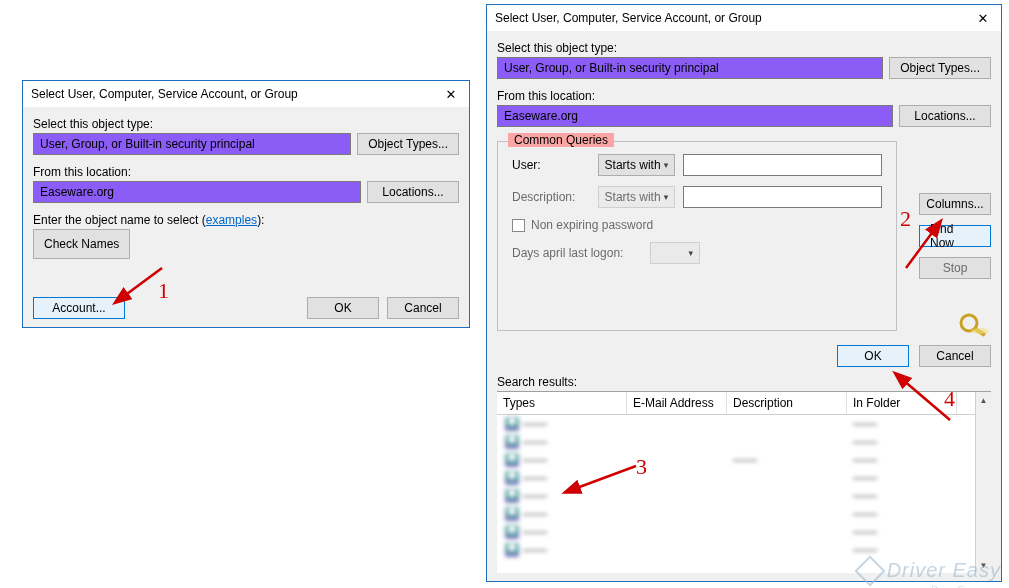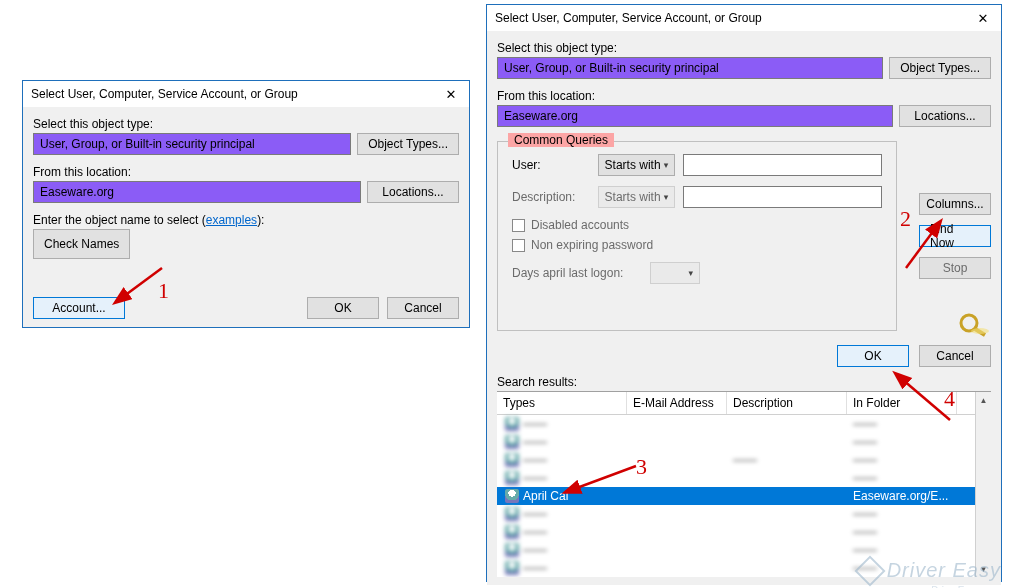--- a/index.html
+++ b/index.html
@@ -321,24 +321,20 @@
       <div class="query-row">
         <div class="qlabel disabled">Description:</div>
         <div class="select disabled">
           <span>Starts with</span>
           <span class="chev">▾</span>
         </div>
         <div class="qinput"></div>
       </div>
       <div class="chk">
         <div class="chkbox"></div>
-        <span>Disabled accounts</span>
-      </div>
-      <div class="chk">
-        <div class="chkbox"></div>
         <span>Non expiring password</span>
       </div>
       <div class="query-row" style="margin-top:10px">
         <div class="qlabel disabled" style="width:130px">Days april last logon:</div>
         <div class="select disabled" style="width:50px">
           <span></span>
             <span class="chev">▾</span>
         </div>
       </div>
     </div>
@@ -385,26 +381,20 @@
             <div class="lv-cell blur" style="width: 100px;"></div>
             <div class="lv-cell blur" style="width: 120px;">——</div>
             <div class="lv-cell blur" style="width: 110px;">——</div>
           </div>
           <div class="lv-row">
             <div class="lv-cell blur" style="width: 130px;"><span class="person-icon" style="display: inline-block; vertical-align: middle; margin-right: 4px;"></span><span>——</span></div>
             <div class="lv-cell blur" style="width: 100px;"></div>
             <div class="lv-cell blur" style="width: 120px;"></div>
             <div class="lv-cell blur" style="width: 110px;">——</div>
           </div>
-          <div class="lv-row selected">
-            <div class="lv-cell" style="width: 130px;"><span class="person-icon" style="display: inline-block; vertical-align: middle; margin-right: 4px;"></span><span>April Cai</span></div>
-            <div class="lv-cell" style="width: 100px;"></div>
-            <div class="lv-cell" style="width: 120px;"></div>
-            <div class="lv-cell" style="width: 110px;">Easeware.org/E...</div>
-          </div>
           <div class="lv-row">
             <div class="lv-cell blur" style="width: 130px;"><span class="person-icon" style="display: inline-block; vertical-align: middle; margin-right: 4px;"></span><span>——</span></div>
             <div class="lv-cell blur" style="width: 100px;"></div>
             <div class="lv-cell blur" style="width: 120px;"></div>
             <div class="lv-cell blur" style="width: 110px;">——</div>
           </div>
           <div class="lv-row">
             <div class="lv-cell blur" style="width: 130px;"><span class="person-icon" style="display: inline-block; vertical-align: middle; margin-right: 4px;"></span><span>——</span></div>
             <div class="lv-cell blur" style="width: 100px;"></div>
             <div class="lv-cell blur" style="width: 120px;"></div>

